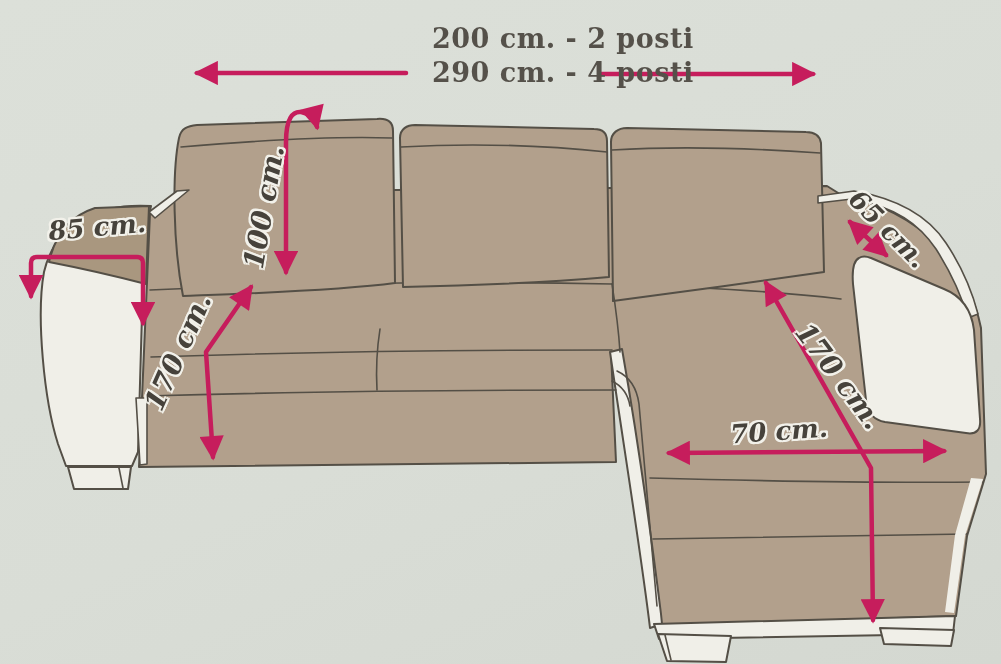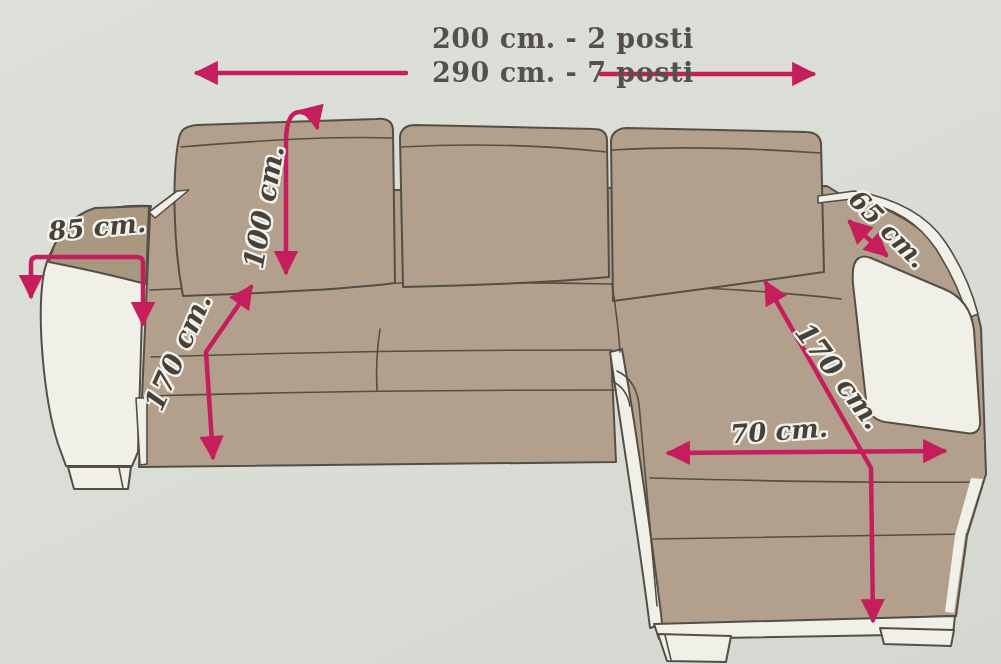--- a/index.html
+++ b/index.html
@@ -139,21 +139,21 @@
       <path d="M 286,272 L 286,142 C 286,118 293,111 301,112 C 309,113 315,119 317,127" marker-start="url(#ah)" marker-end="url(#ah)"></path>
       <path d="M 251,287 L 206,352 L 213,457" marker-start="url(#ah)" marker-end="url(#ah)"></path>
       <path d="M 766,283 L 871,468 L 873,620" marker-start="url(#ah)" marker-end="url(#ah)"></path>
       <path d="M 669,453 L 944,451" marker-start="url(#ah)" marker-end="url(#ah)"></path>
       <path d="M 850,222 L 886,255" marker-start="url(#ah)" marker-end="url(#ah)"></path>
     </g>
   </svg>
 
   <div class="title-block">
     <div>200 cm. - 2 posti</div>
-    <div>290 cm. - 7 posti</div>
+    <div>290 cm. - 4 posti</div>
   </div>
 
   <div class="lbl sm" style="left:97px;top:227px;transform:translate(-50%,-50%) rotate(-5deg);">85 cm.</div>
 
   <div class="lbl" style="left:264px;top:207px;transform:translate(-50%,-50%) rotate(-80deg);">100 cm.</div>
 
   <div class="lbl" style="left:178px;top:352px;transform:translate(-50%,-50%) rotate(-66deg);">170 cm.</div>
 
   <div class="lbl sm" style="left:888px;top:229px;transform:translate(-50%,-50%) rotate(45deg);">65 cm.</div>
 

